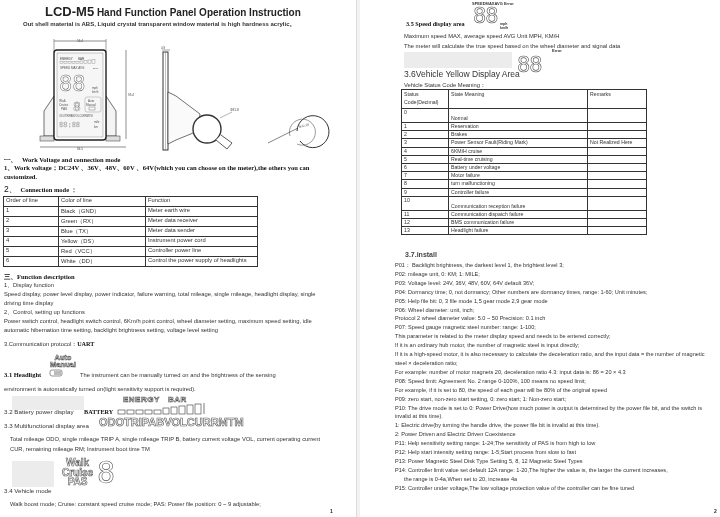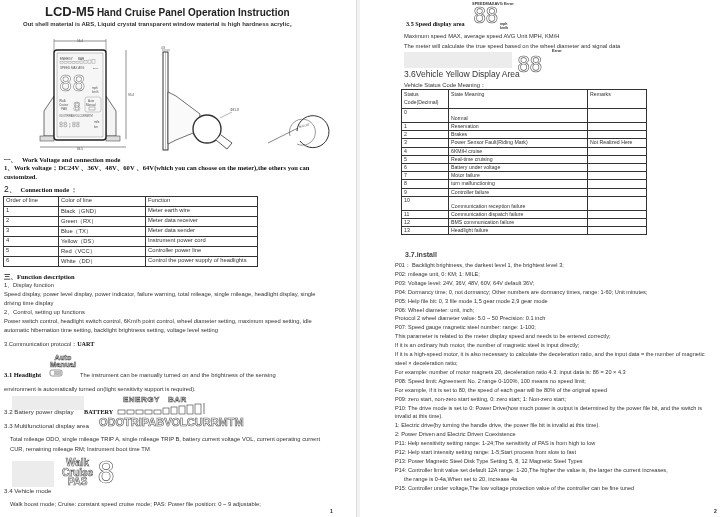--- a/index.html
+++ b/index.html
@@ -19,21 +19,21 @@
   .pagenum{font-size:5px;font-weight:bold;}
   .graybox{background:#ececec;}
 </style>
 </head>
 <body>
 
 <div class="page" id="p1">
 
   <div class="abs title">
     <span class="big">LCD-M5</span>
-    <span>Hand Cruise Panel Operation Instruction</span>
+    <span>Hand Function Panel Operation Instruction</span>
   </div>
 
   <div class="abs p" style="left:23px;top:20px;width:310px;font-weight:bold;font-size:6px;text-align:justify;">Out shell material is ABS, Liquid crystal transparent window material is high hardness acrylic。</div>
 
   <svg class="abs" style="left:30px;top:36px;" width="310" height="118">
 
     <line x1="24" y1="5" x2="76" y2="5" stroke="#444" stroke-width="0.6"></line>
     <line x1="24" y1="3" x2="24" y2="16" stroke="#444" stroke-width="0.5"></line>
     <line x1="76" y1="3" x2="76" y2="16" stroke="#444" stroke-width="0.5"></line>
 

